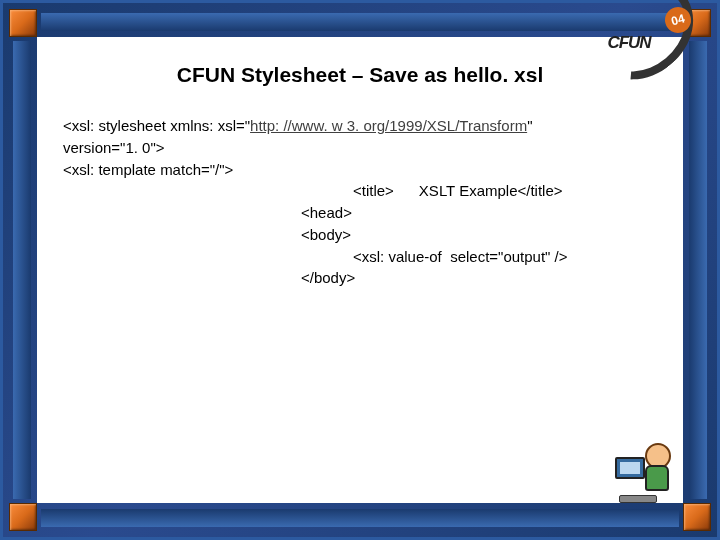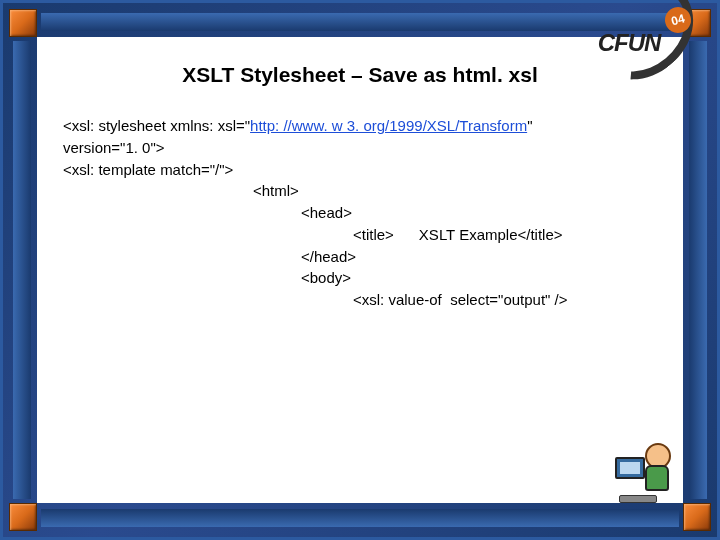--- a/index.html
+++ b/index.html
@@ -65,21 +65,21 @@
     border-radius: 50%;
     border-top-color: transparent;
     border-left-color: transparent;
     transform: rotate(-40deg);
     top: -28px;
     right: -8px;
   }
   .logo-text {
     font-weight: bold;
     font-style: italic;
-    font-size: 24px;
+    font-size: 17px;
     color: #222;
     position: relative;
     z-index: 2;
     letter-spacing: -1px;
   }
   .logo-badge {
     position: absolute;
     right: -2px;
     top: -6px;
     width: 26px;
@@ -103,21 +103,21 @@
     margin-bottom: 28px;
     color: #000;
   }
   .code {
     font-size: 15px;
     line-height: 1.45;
     color: #000;
   }
   .code-line { white-space: pre; }
   .link {
-    color: #1d4ed8;
+    color: #404040;
     text-decoration: underline;
     margin-top: 15px;
   }
   .ind1 { padding-left: 190px; }
   .ind2 { padding-left: 238px; }
   .ind3 { padding-left: 290px; }
   .indr { padding-left: 158px; }
   .mascot {
     position: absolute;
     bottom: -6px;
@@ -178,32 +178,31 @@
   <div class="corner-block corner-br"></div>
 
   <div class="slide">
 
     <div class="logo">
       <div class="logo-arc"></div>
       <span class="logo-text">CFUN</span>
       <span class="logo-badge">04</span>
     </div>
 
-    <div class="title">XSLT Stylesheet – Save as html. xsl</div>
+    <div class="title">CFUN Stylesheet – Save as hello. xsl</div>
 
     <div class="code">
       <div class="code-line"><span>&lt;xsl: stylesheet xmlns: xsl="</span><span class="link">http: //www. w 3. org/1999/XSL/Transform</span><span>"</span></div>
       <div class="code-line">version="1. 0"&gt;</div>
       <div class="code-line">&lt;xsl: template match="/"&gt;</div>
-      <div class="code-line ind1">&lt;html&gt;</div>
+      <div class="code-line ind3">&lt;title&gt;      XSLT Example&lt;/title&gt;</div>
       <div class="code-line ind2">&lt;head&gt;</div>
-      <div class="code-line ind3">&lt;title&gt;      XSLT Example&lt;/title&gt;</div>
-      <div class="code-line ind2">&lt;/head&gt;</div>
       <div class="code-line ind2">&lt;body&gt;</div>
       <div class="code-line ind3">&lt;xsl: value-of  select="output" /&gt;</div>
+      <div class="code-line ind2">&lt;/body&gt;</div>
     </div>
 
     <div class="mascot">
       <div class="monitor"></div>
       <div class="head"></div>
       <div class="body"></div>
       <div class="kb"></div>
     </div>
 
   </div>

